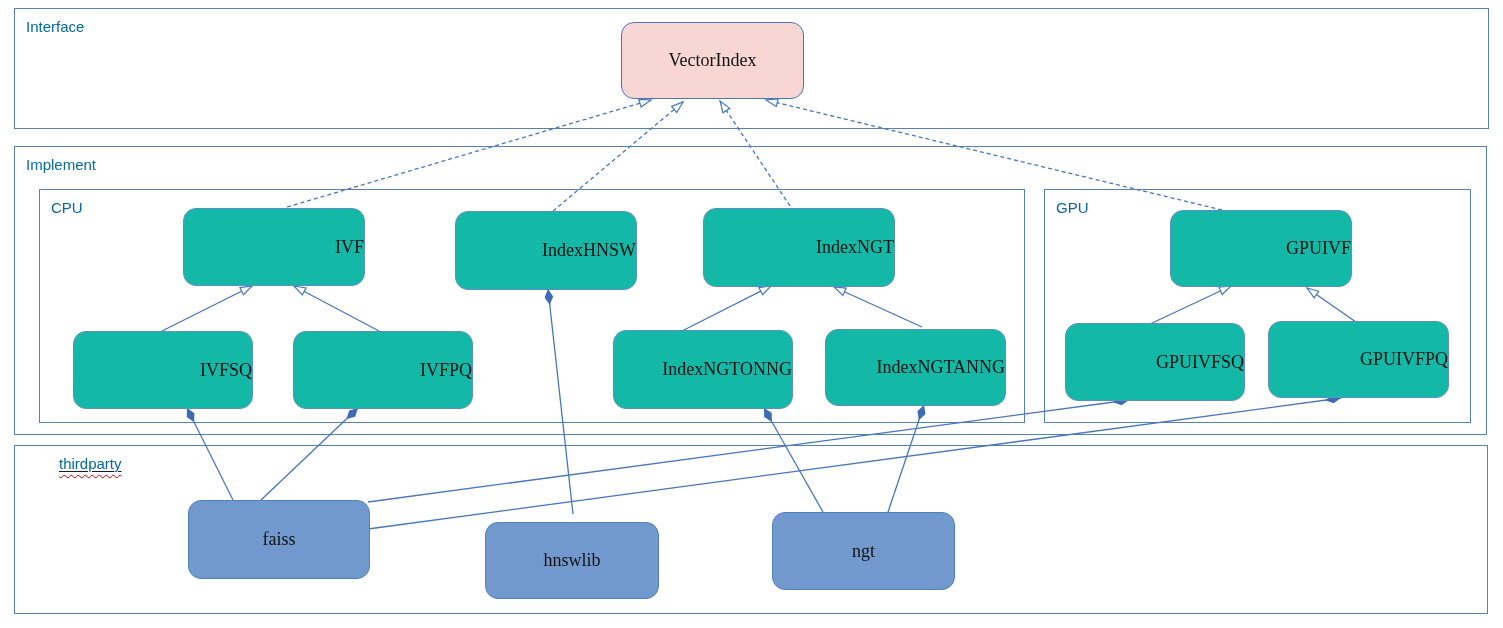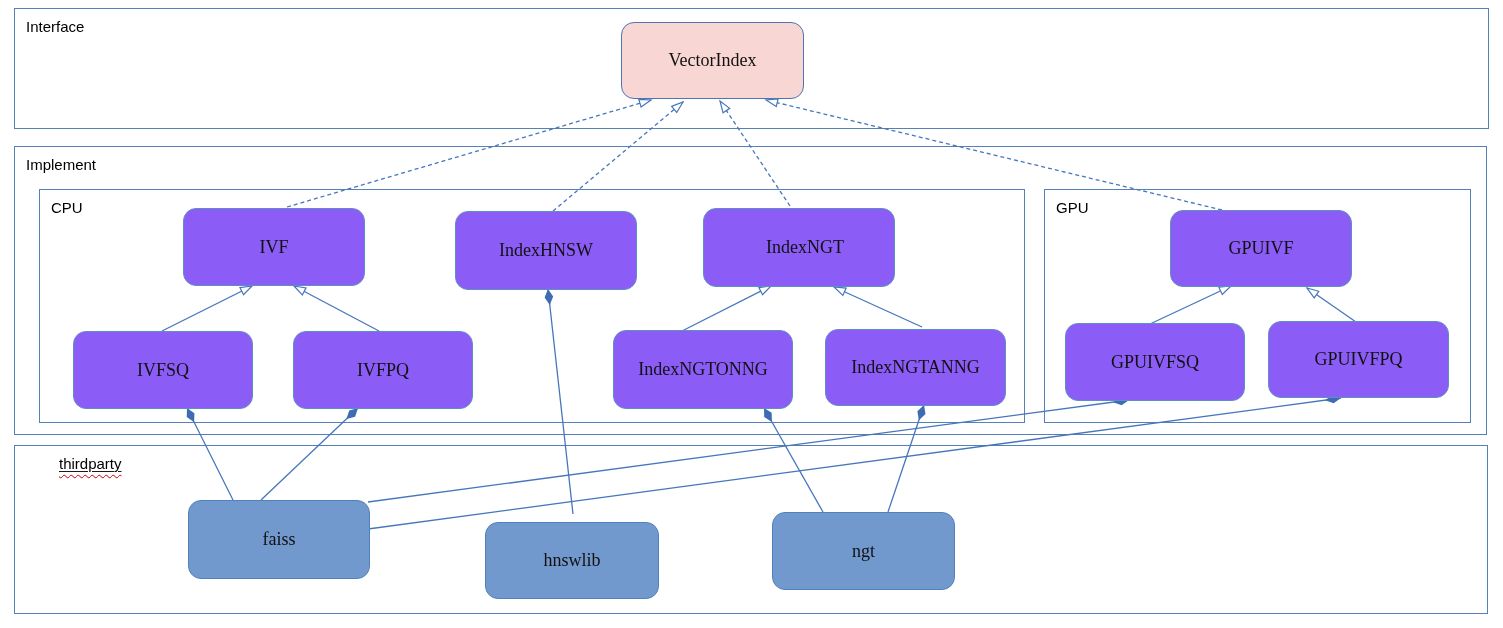--- a/index.html
+++ b/index.html
@@ -1,21 +1,21 @@
 <!DOCTYPE html>
 <html><head>
 <meta charset="utf-8">
 <style>
   html,body{margin:0;padding:0;background:#fff;}
   #stage{position:relative;width:1503px;height:628px;background:#fff;overflow:hidden;
          font-family:"Liberation Sans",sans-serif;}
 
   
   .container{position:absolute;border:1.5px solid #5580B8;background:transparent;z-index:1;}
-  .ct-label{position:absolute;left:11px;top:9px;font-size:15px;color:#000000;
+  .ct-label{position:absolute;left:11px;top:9px;font-size:15px;color:#0369a1;
             font-family:"Liberation Sans",sans-serif;}
   #ct-interface{left:14px;top:8px;width:1473px;height:119px;}
   #ct-implement{left:14px;top:146px;width:1471px;height:287px;}
   #ct-cpu{left:39px;top:189px;width:984px;height:232px;}
   #ct-gpu{left:1044px;top:189px;width:425px;height:232px;}
   #ct-thirdparty{left:14px;top:445px;width:1472px;height:167px;}
 
   
   .tp-wavy{text-decoration:underline wavy #CC0000;text-decoration-thickness:1px;
            text-underline-offset:5px;}
@@ -24,21 +24,21 @@
 
   
   #edges{position:absolute;left:0;top:0;z-index:2;}
   .edge{stroke:#4676BC;stroke-width:1.3;fill:none;}
   .dashed{stroke-dasharray:4,3;}
 
   
   .node{position:absolute;display:flex;align-items:center;justify-content:center;
         border-radius:13px;font-family:"Liberation Serif",serif;font-size:18px;
         color:#111;z-index:3;text-align:center;}
-  .green{background:#8b5cf6;border:1.5px solid #5E8FC4;}
+  .green{background:#14b8a6;border:1.5px solid #5E8FC4;justify-content:flex-end;}
   .blue{background:#7299CE;border:1.5px solid #4F81BD;}
   .pink{background:#F8D6D3;border:1.5px solid #4E74B2;}
 
   #n-vectorindex{left:605px;top:22px;width:181px;height:75px;margin-left:16px;}
   #n-ivf{left:183px;top:208px;width:180px;height:76px;}
   #n-indexhnsw{left:455px;top:211px;width:180px;height:77px;}
   #n-indexngt{left:703px;top:208px;width:178px;height:77px;padding-left:12px;}
   #n-gpuivf{left:1170px;top:210px;width:180px;height:75px;}
   #n-ivfsq{left:73px;top:331px;width:178px;height:76px;}
   #n-ivfpq{left:293px;top:331px;width:178px;height:76px;}

